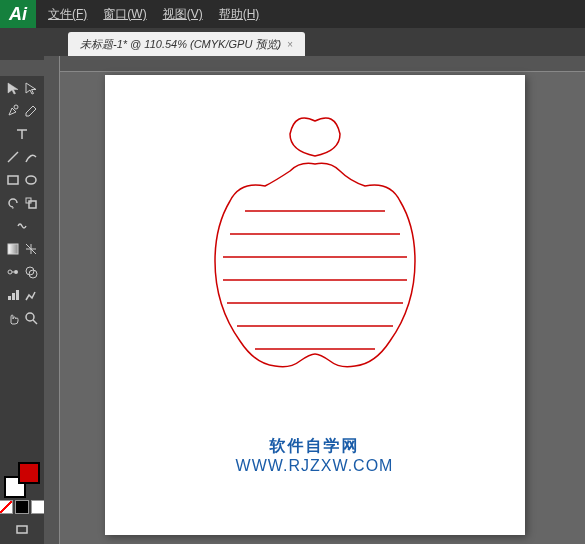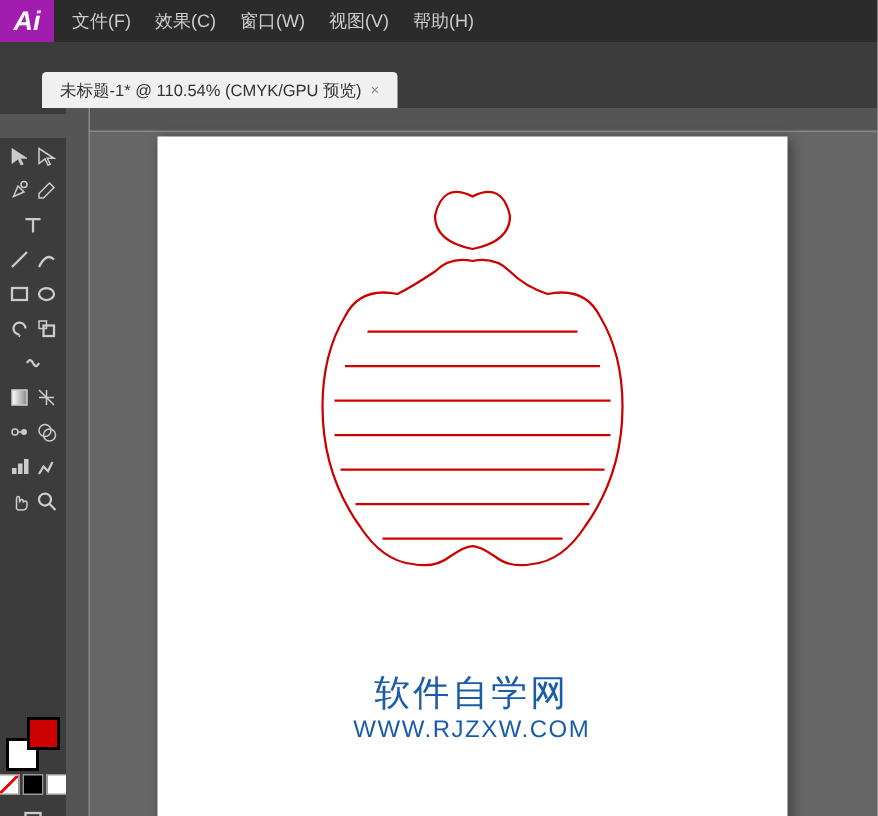--- a/index.html
+++ b/index.html
@@ -7,39 +7,40 @@
 
     
     .menu-bar {
       display: flex; align-items: center;
       background: #2b2b2b; height: 28px;
       color: #ccc; font-size: 12px;
       user-select: none;
     }
     .ai-logo {
       width: 36px; height: 28px;
-      background: #a21caf;
+      background: #15803d;
       display: flex; align-items: center; justify-content: center;
       color: #fff; font-size: 18px; font-weight: bold; font-style: italic;
       flex-shrink: 0;
     }
     .menu-items {
-      display: flex; align-items: center; height: 100%; padding-left: 4px;
+      display: flex; align-items: center; height: 100%; padding-left: 4px; text-decoration: underline;
     }
     .menu-item {
       padding: 0 8px; height: 100%;
       display: flex; align-items: center; cursor: pointer; color: #ccc;
       font-size: 12px;
     }
 
     
     .tab-bar {
-      background: #3c3c3c; height: 44px;
+      background: #3c3c3c; height: 28px;
       display: flex; align-items: flex-end;
-      padding-left: 28px;
+      padding-left: 68px;
+      font-style: italic;
     }
     .tab {
       background: #f0f0f0; height: 24px;
       display: flex; align-items: center;
       padding: 0 12px; font-size: 11px; color: #333;
       border-top-left-radius: 3px; border-top-right-radius: 3px;
       gap: 6px; cursor: pointer;
     }
     .tab-close {
       color: #888; font-size: 10px; cursor: pointer;
@@ -140,37 +141,36 @@
     
     .apple-container {
       display: flex; flex-direction: column; align-items: center;
       margin-top: -30px;
     }
 
     .watermark {
       margin-top: 10px; text-align: center;
     }
     .watermark-title {
-      font-size: 24px; font-weight: normal; color: #1a5ca8;
+      font-size: 16px; font-weight: bold; color: #1a5ca8;
       letter-spacing: 2px;
     }
     .watermark-url {
       font-size: 16px; color: #1a5ca8; letter-spacing: 1px;
     }
   </style>
 </head>
 <body>
 
 <div class="menu-bar">
   <div class="ai-logo">
     <span>Ai</span>
   </div>
   <div class="menu-items">
     <div class="menu-item">文件(F)</div>
-    <div class="menu-item">效果(C)</div>
     <div class="menu-item">窗口(W)</div>
     <div class="menu-item">视图(V)</div>
     <div class="menu-item">帮助(H)</div>
   </div>
 </div>
 
 <div class="tab-bar">
   <div class="tab">
     <span>未标题-1* @ 110.54% (CMYK/GPU 预览)</span>
     <span class="tab-close">×</span>

